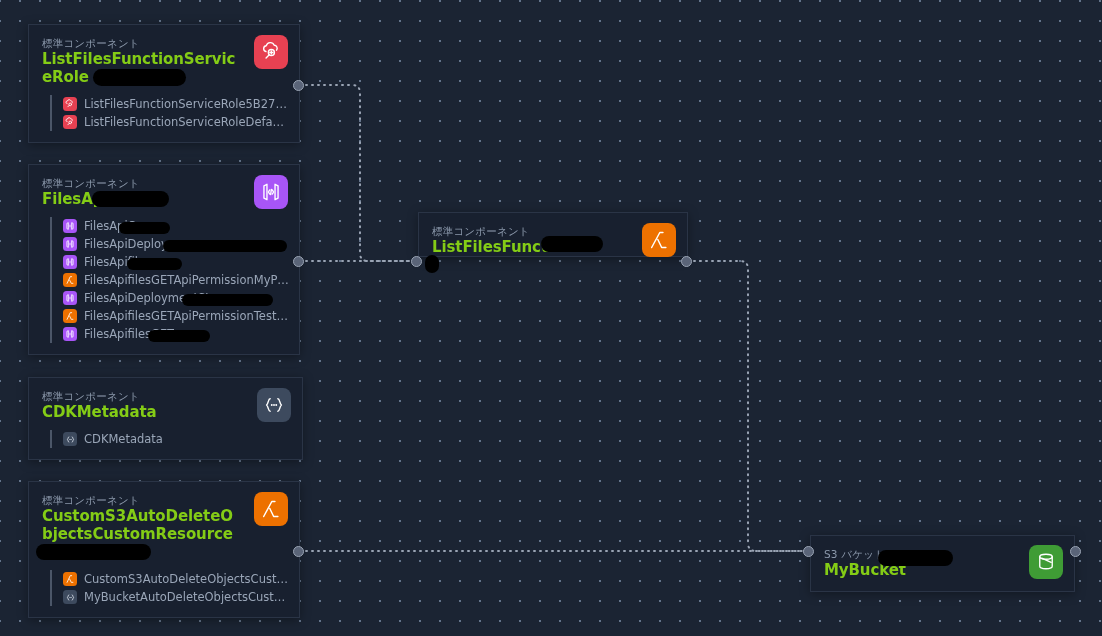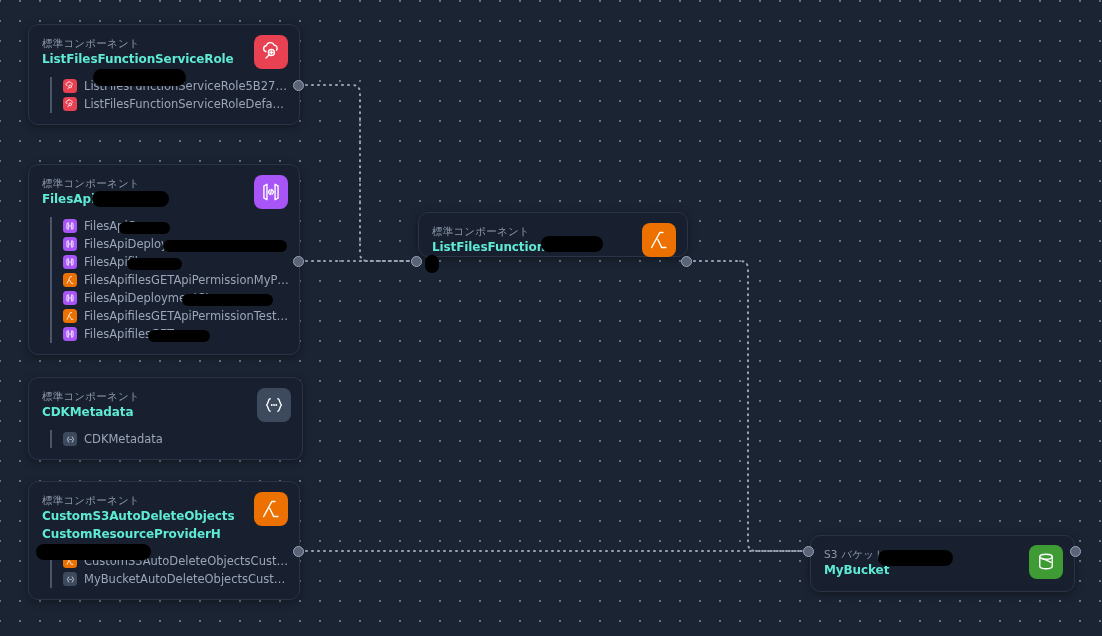--- a/index.html
+++ b/index.html
@@ -30,42 +30,42 @@
     width: 1102px; height: 636px;
     pointer-events: none;
     z-index: 1;
   }
 
   
   .node {
     position: absolute;
     background: #18202f;
     border: 1px solid #2a3446;
-    border-radius: 10px;
+    border-radius: 0;
     box-shadow: 0 2px 10px rgba(0,0,0,.35);
     z-index: 3;
   }
 
   .node-head {
     position: relative;
     padding: 11px 62px 0 13px;
   }
 
   .node-kind {
     font-size: 10.5px;
     color: #8b98ab;
     line-height: 14px;
     letter-spacing: .2px;
     white-space: nowrap;
   }
 
   .node-title {
-    font-size: 12px;
+    font-size: 15px;
     font-weight: bold;
-    color: #5eead4;
+    color: #84cc16;
     line-height: 18px;
     letter-spacing: -.1px;
     word-break: break-all;
   }
 
   
   .badge {
     position: absolute;
     top: 10px;
     right: 11px;

